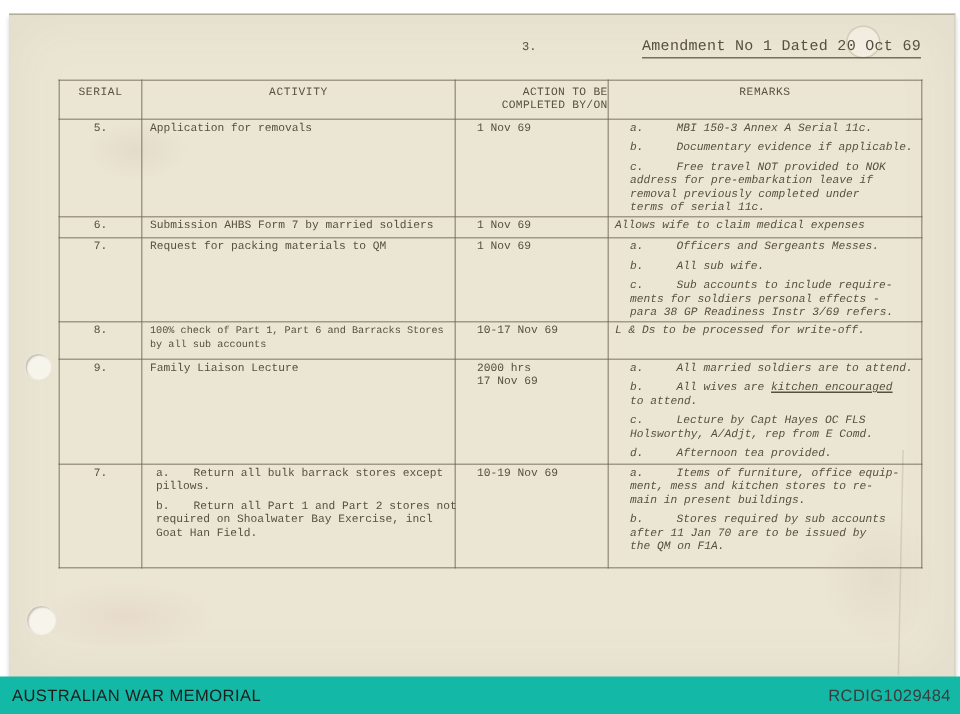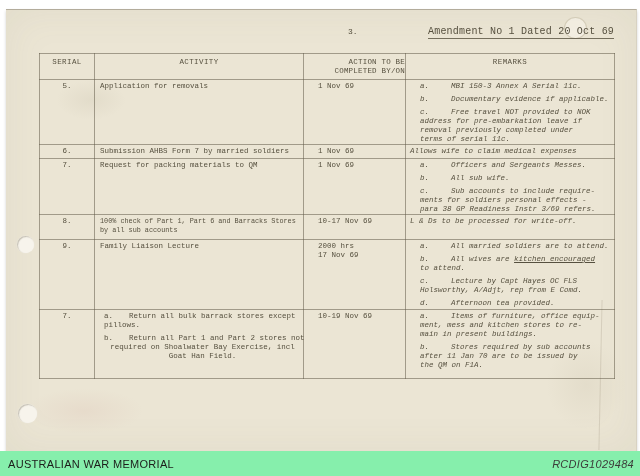--- a/index.html
+++ b/index.html
@@ -41,30 +41,30 @@
   th.ha{text-align:right;padding:4px 0 0 3px;letter-spacing:0.2px;}
   td.ser{text-align:center;padding-top:2px;}
   td.act{padding:2px 2px 0 5px;}
   td.action{padding:2px 4px 0 14px;}
   td.rem{padding:2px 2px 0 4px;font-style:italic;}
   .tw{white-space:pre;}
   .small{font-size:6.8px;}
   .para{margin:0 0 0 10px;white-space:pre;}
   .para + .para{margin-top:4px;}
   .apara{margin:0 0 0 4px;white-space:pre;}
-  .apara + .apara{margin-top:4px;text-align:center;}
+  .apara + .apara{margin-top:4px;}
   .gap{display:inline-block;width:22px;}
   .agap{display:inline-block;width:16px;}
   .u{text-decoration:underline;text-underline-offset:1px;}
   .plain{white-space:pre;}
   
-  #footerbar{position:absolute;left:0;top:451px;width:640px;height:25px;background:#86efac;
+  #footerbar{position:absolute;left:0;top:451px;width:640px;height:25px;background:#14b8a6;
              font-family:"Liberation Sans","DejaVu Sans",sans-serif;}
   .brand{position:absolute;left:8px;bottom:6px;font-size:11px;color:#1d1d1b;letter-spacing:0.3px;}
-  .docid{position:absolute;right:6px;bottom:6px;font-size:11px;color:#3c3c3a;letter-spacing:0.3px;font-style:italic;}
+  .docid{position:absolute;right:6px;bottom:6px;font-size:11px;color:#3c3c3a;letter-spacing:0.3px;}
 </style>
 </head>
 <body>
 
 <div id="stage">
 
   <div id="paper">
     <div class="stain s1"></div>
     <div class="stain s2"></div>
     <div class="stain s3"></div>

